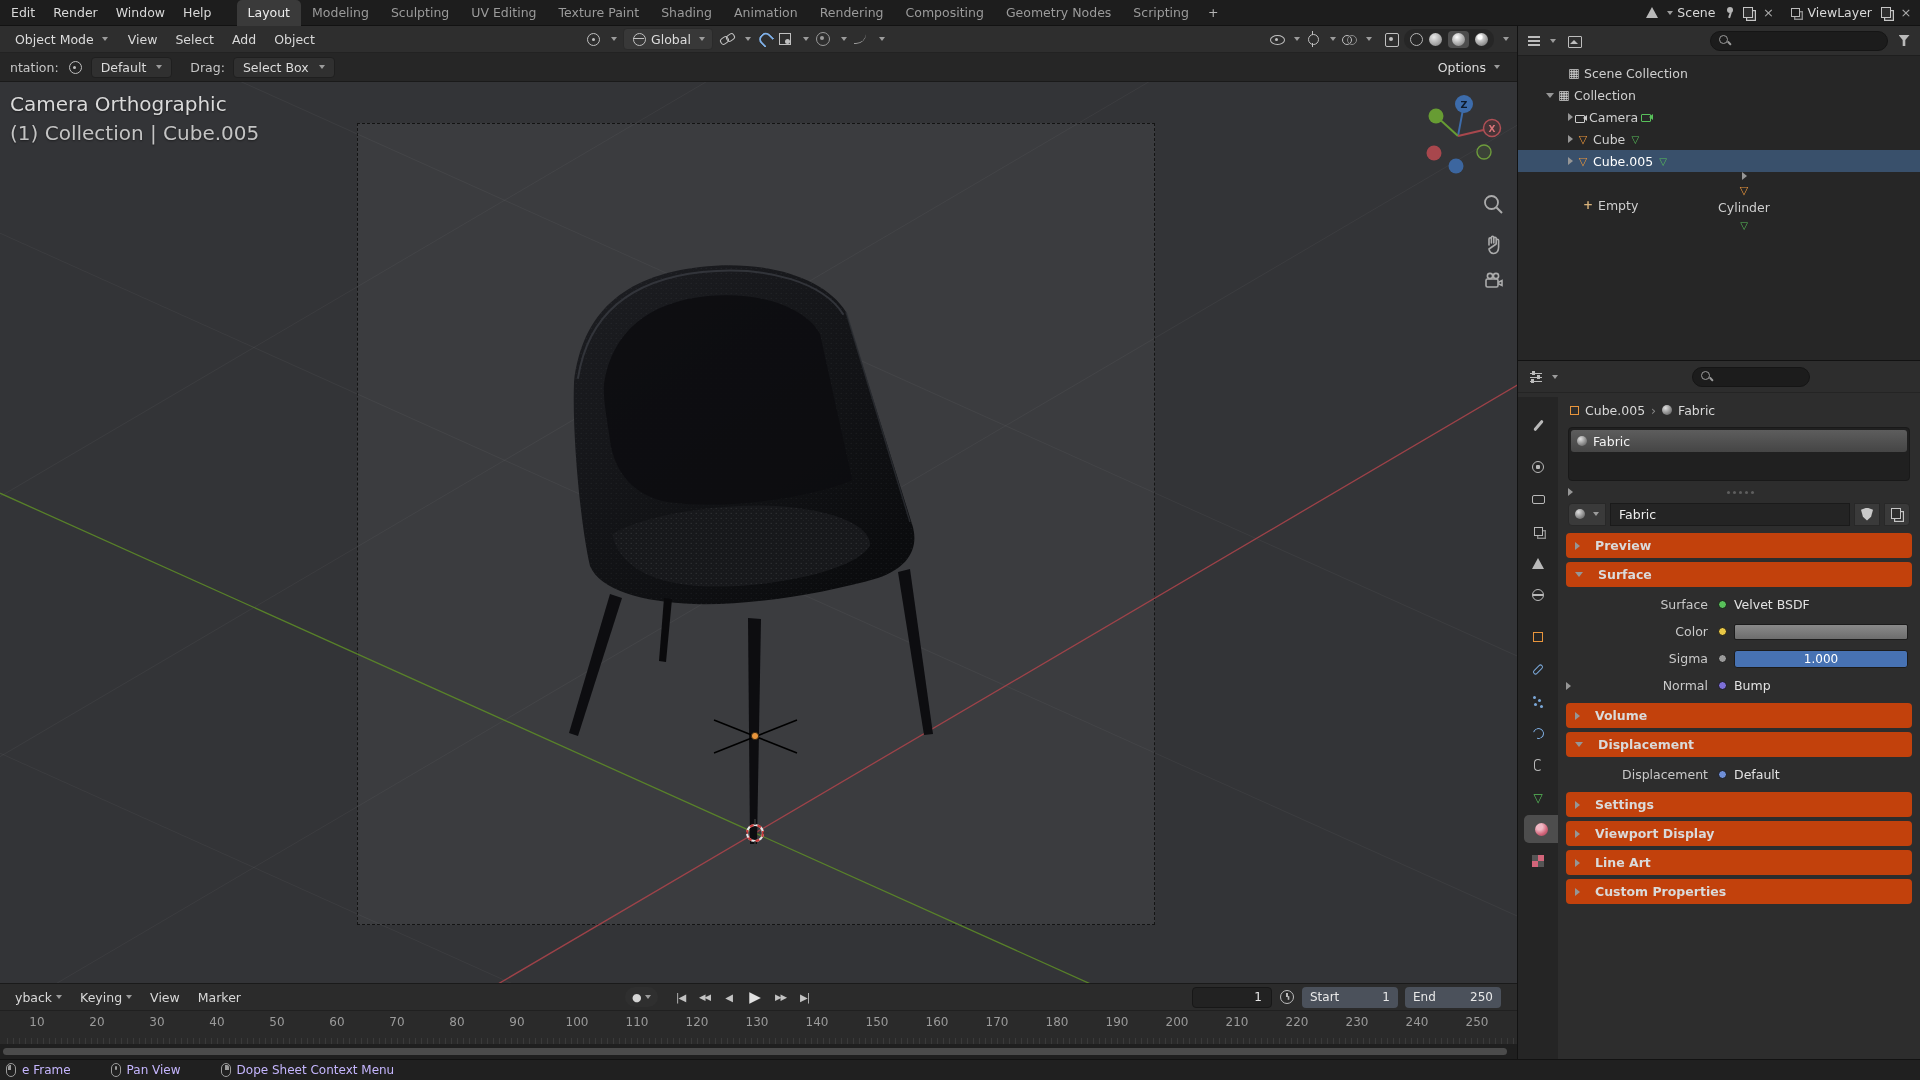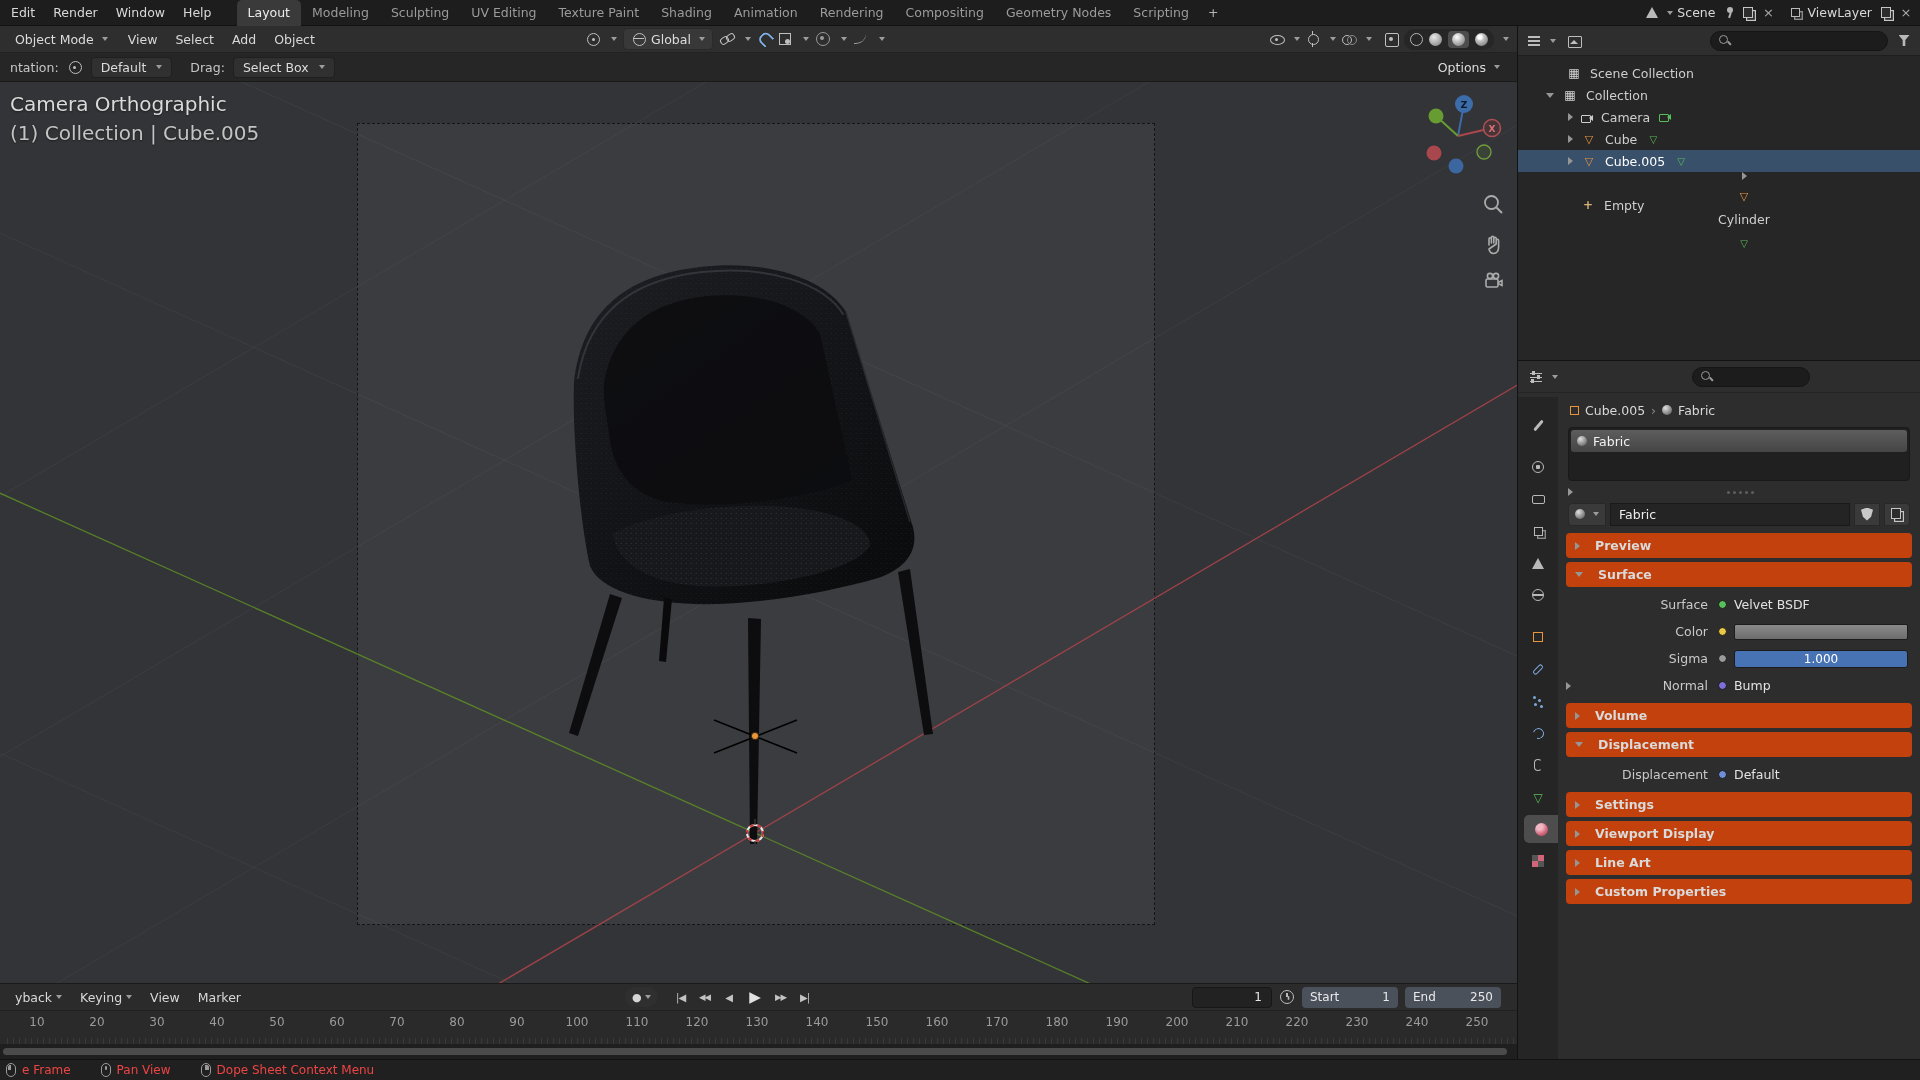--- a/index.html
+++ b/index.html
@@ -127,30 +127,30 @@
   .tb-rec::before{content:"\25CF";font-size:11px;color:#d5d5d5;}
   .tl-right{margin-left:auto;display:flex;align-items:center;gap:7px;padding-right:10px;}
   .frame-box{width:80px;height:21px;background:#222;border:1px solid #171717;border-radius:4px;display:flex;align-items:center;justify-content:flex-end;padding:0 9px;color:#e8e8e8;font-size:12px;}
   .range-box{width:96px;height:21px;background:#4b515b;border-radius:4px;display:flex;align-items:center;justify-content:space-between;padding:0 8px;color:#e9e9e9;font-size:12px;}
   .tl-ruler{height:34px;background:#2a2a2a;border-top:1px solid #202020;display:flex;align-items:flex-start;padding:4px 0 0 7px;background-image:repeating-linear-gradient(90deg,#3a3a3a 0 1px,transparent 1px 6px);background-size:1510px 6px;background-position:7px bottom;background-repeat:no-repeat;}
   .rn{width:60px;flex:none;text-align:center;font-size:12px;color:#9b9b9b;}
   .tl-scroll{height:15px;background:#1f1f1f;position:relative;}
   .tl-bar{position:absolute;left:3px;top:4px;width:1504px;height:7px;background:#4b4b4b;border-radius:4px;}
 
   
-  .statusbar{height:21px;background:#202020;border-top:1px solid #121212;display:flex;align-items:center;gap:30px;padding:0 6px;font-size:12px;color:#ef4444;flex:none;}
+  .statusbar{height:21px;background:#202020;border-top:1px solid #121212;display:flex;align-items:center;gap:40px;padding:0 6px;font-size:12px;color:#c4b5fd;flex:none;}
   .sb-item{display:flex;align-items:center;gap:6px;}
 
   
   .right-col{flex:1;display:flex;flex-direction:column;min-width:0;}
   .outliner{height:335px;background:#262626;flex:none;border-bottom:1px solid #121212;display:flex;flex-direction:column;}
   .ol-header{height:30px;background:#2e2e2e;display:flex;align-items:center;padding:0 8px;gap:4px;border-bottom:1px solid #1e1e1e;}
   .search-box{height:20px;background:#1c1c1c;border:1px solid #151515;border-radius:10px;display:flex;align-items:center;padding:0 6px;gap:4px;}
   .ol-tree{padding-top:6px;font-size:12.5px;color:#cfcfcf;}
-  .ol-row{height:22px;display:flex;align-items:center;gap:8px;padding-right:0;}
+  .ol-row{height:22px;display:flex;align-items:center;gap:2px;padding-right:0;}
   .ol-row.selected{background:#39506b;color:#fff;}
   .ol-label{white-space:nowrap;}
 
   .properties{flex:1;background:#2d2d2d;position:relative;overflow:hidden;}
   .prop-header{height:32px;display:flex;align-items:center;padding:0 10px;gap:4px;border-bottom:1px solid #242424;}
   .tabstrip{position:absolute;left:0;top:36px;bottom:0;width:40px;background:#252525;display:flex;flex-direction:column;align-items:center;padding-top:14px;gap:4px;}
   .pt{width:40px;height:28px;display:flex;align-items:center;justify-content:center;position:relative;}
   .pt.gap{margin-top:10px;}
   .pt.active{background:#4d4d4d;border-radius:5px 0 0 5px;width:34px;margin-left:6px;align-self:flex-end;}
   .pt span{display:block;}

